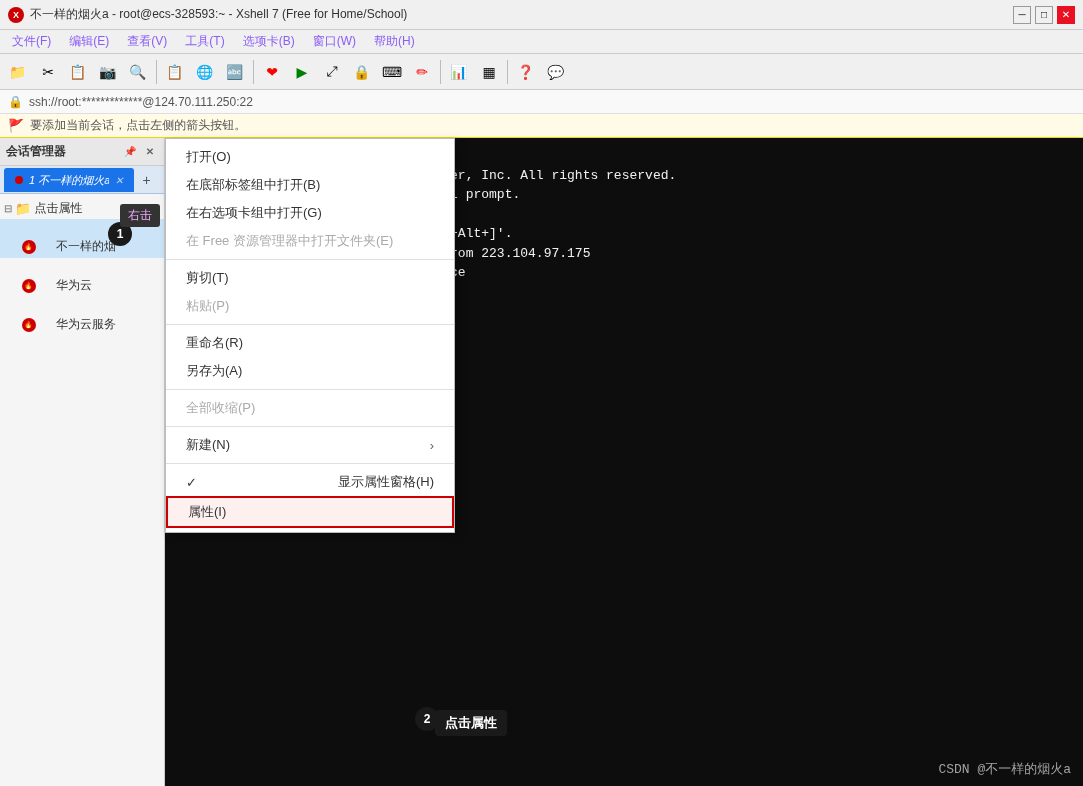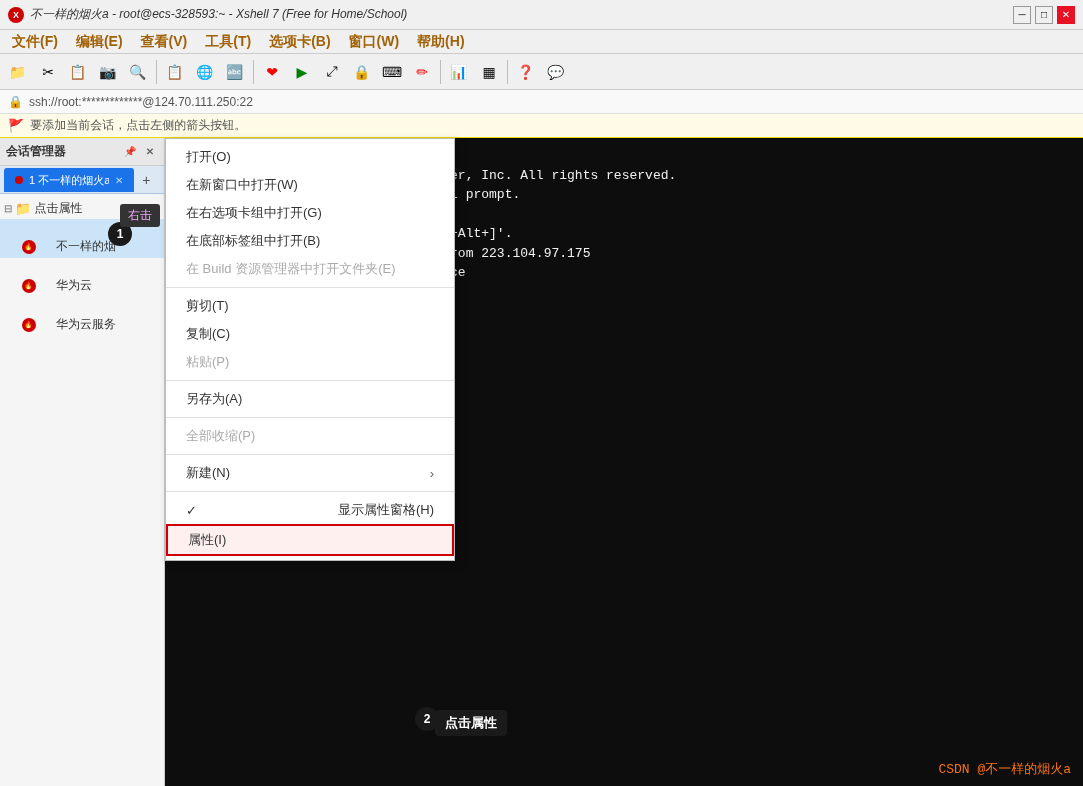--- a/index.html
+++ b/index.html
@@ -18,21 +18,20 @@
     .title-bar-icon {
       width: 16px; height: 16px;
       background: #cc0000;
       border-radius: 50%;
       display: flex; align-items: center; justify-content: center;
       color: white; font-size: 9px; font-weight: bold;
     }
     .title-bar-text {
       font-size: 12px;
       color: #333;
-      font-style: italic;
     }
     .title-bar-controls {
       margin-left: auto;
       display: flex; gap: 4px;
     }
     .title-ctrl {
       width: 18px; height: 18px;
       border: 1px solid #999;
       background: #f0f0f0;
       cursor: pointer;
@@ -45,24 +44,23 @@
       background: #f0f0f0;
       height: 24px;
       display: flex;
       align-items: center;
       padding: 0 4px;
       border-bottom: 1px solid #ccc;
       gap: 2px;
     }
     .menu-item {
       padding: 2px 8px;
-      font-size: 14px;
-      cursor: pointer;
-      color: #a16207;
-      font-weight: bold;
+      font-size: 12px;
+      cursor: pointer;
+      color: #8b5cf6;
     }
 
     
     .toolbar {
       background: #f0f0f0;
       height: 36px;
       display: flex;
       align-items: center;
       padding: 0 4px;
       border-bottom: 1px solid #ccc;
@@ -160,20 +158,21 @@
     }
 
     
     .tabs-area {
       display: flex;
       align-items: center;
       background: #dde8f5;
       height: 28px;
       border-bottom: 1px solid #aac4e0;
       padding: 0 4px;
+      font-style: italic;
     }
     .tab {
       height: 24px;
       padding: 0 10px;
       display: flex;
       align-items: center;
       gap: 6px;
       font-size: 12px;
       cursor: pointer;
       border: 1px solid #aac4e0;
@@ -339,21 +338,21 @@
       border-radius: 3px;
       font-size: 12px;
       z-index: 300;
     }
 
     
     .watermark {
       position: absolute;
       bottom: 8px;
       right: 12px;
-      color: #f97316;
+      color: #a3a3a3;
       font-size: 13px;
       z-index: 50;
     }
   </style>
 </head>
 <body>
 
 <div class="title-bar">
   <div class="title-bar-icon">X</div>
   <span class="title-bar-text">不一样的烟火a - root@ecs-328593:~ - Xshell 7 (Free for Home/School)</span>
@@ -475,42 +474,39 @@
       <div class="watermark">
         <span>CSDN @不一样的烟火a</span>
       </div>
     </div>
 
     <div class="context-menu" style="position:absolute; top:0; left:0;text-align:center;">
       <div class="ctx-item">
           <span>打开(O)</span>
         </div>
       <div class="ctx-item">
-          <span>在新窗口中打开(W)</span>
+          <span>在底部标签组中打开(B)</span>
         </div>
       <div class="ctx-item">
           <span>在右选项卡组中打开(G)</span>
         </div>
-      <div class="ctx-item">
-          <span>在底部标签组中打开(B)</span>
-        </div>
       <div class="ctx-item disabled">
-          <span>在 Build 资源管理器中打开文件夹(E)</span>
+          <span>在 Free 资源管理器中打开文件夹(E)</span>
         </div>
       <div class="ctx-separator"></div>
       <div class="ctx-item">
           <span>剪切(T)</span>
-        </div>
-      <div class="ctx-item">
-          <span>复制(C)</span>
         </div>
       <div class="ctx-item disabled">
           <span>粘贴(P)</span>
         </div>
       <div class="ctx-separator"></div>
+      <div class="ctx-item">
+          <span>重命名(R)</span>
+        </div>
       <div class="ctx-item">
           <span>另存为(A)</span>
         </div>
       <div class="ctx-separator"></div>
       <div class="ctx-item disabled">
           <span>全部收缩(P)</span>
         </div>
       <div class="ctx-separator"></div>
       <div class="ctx-item">
         <span>新建(N)</span>

